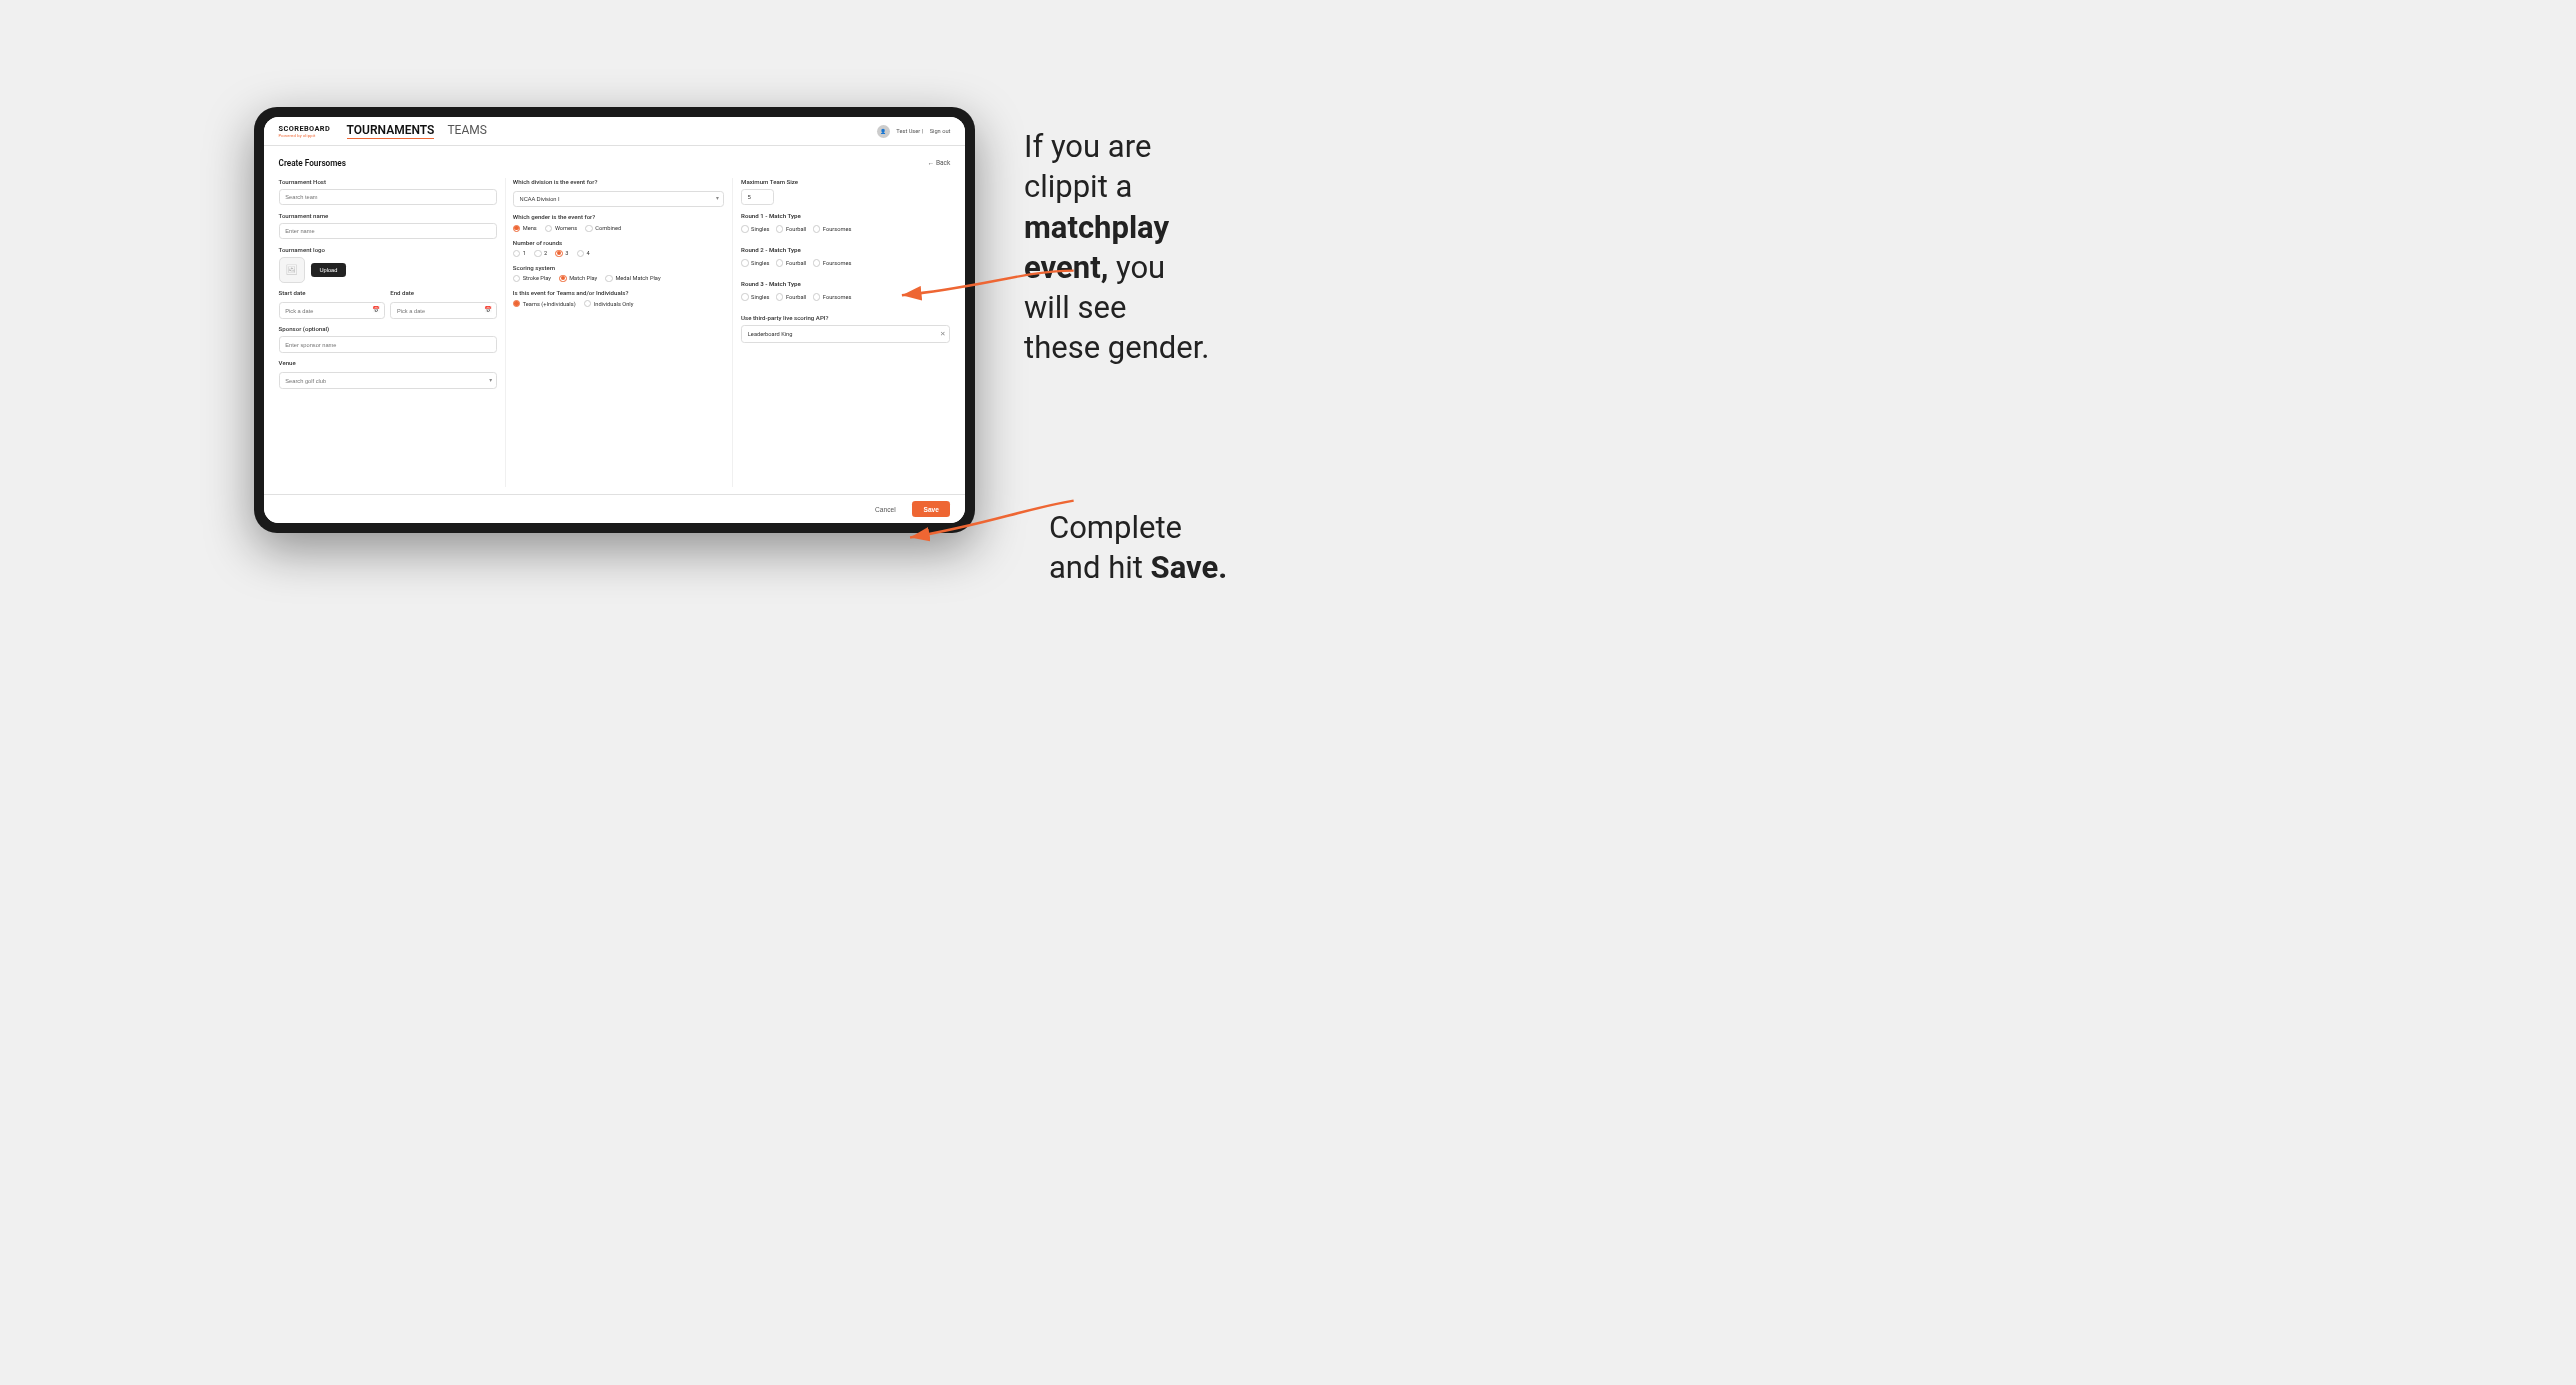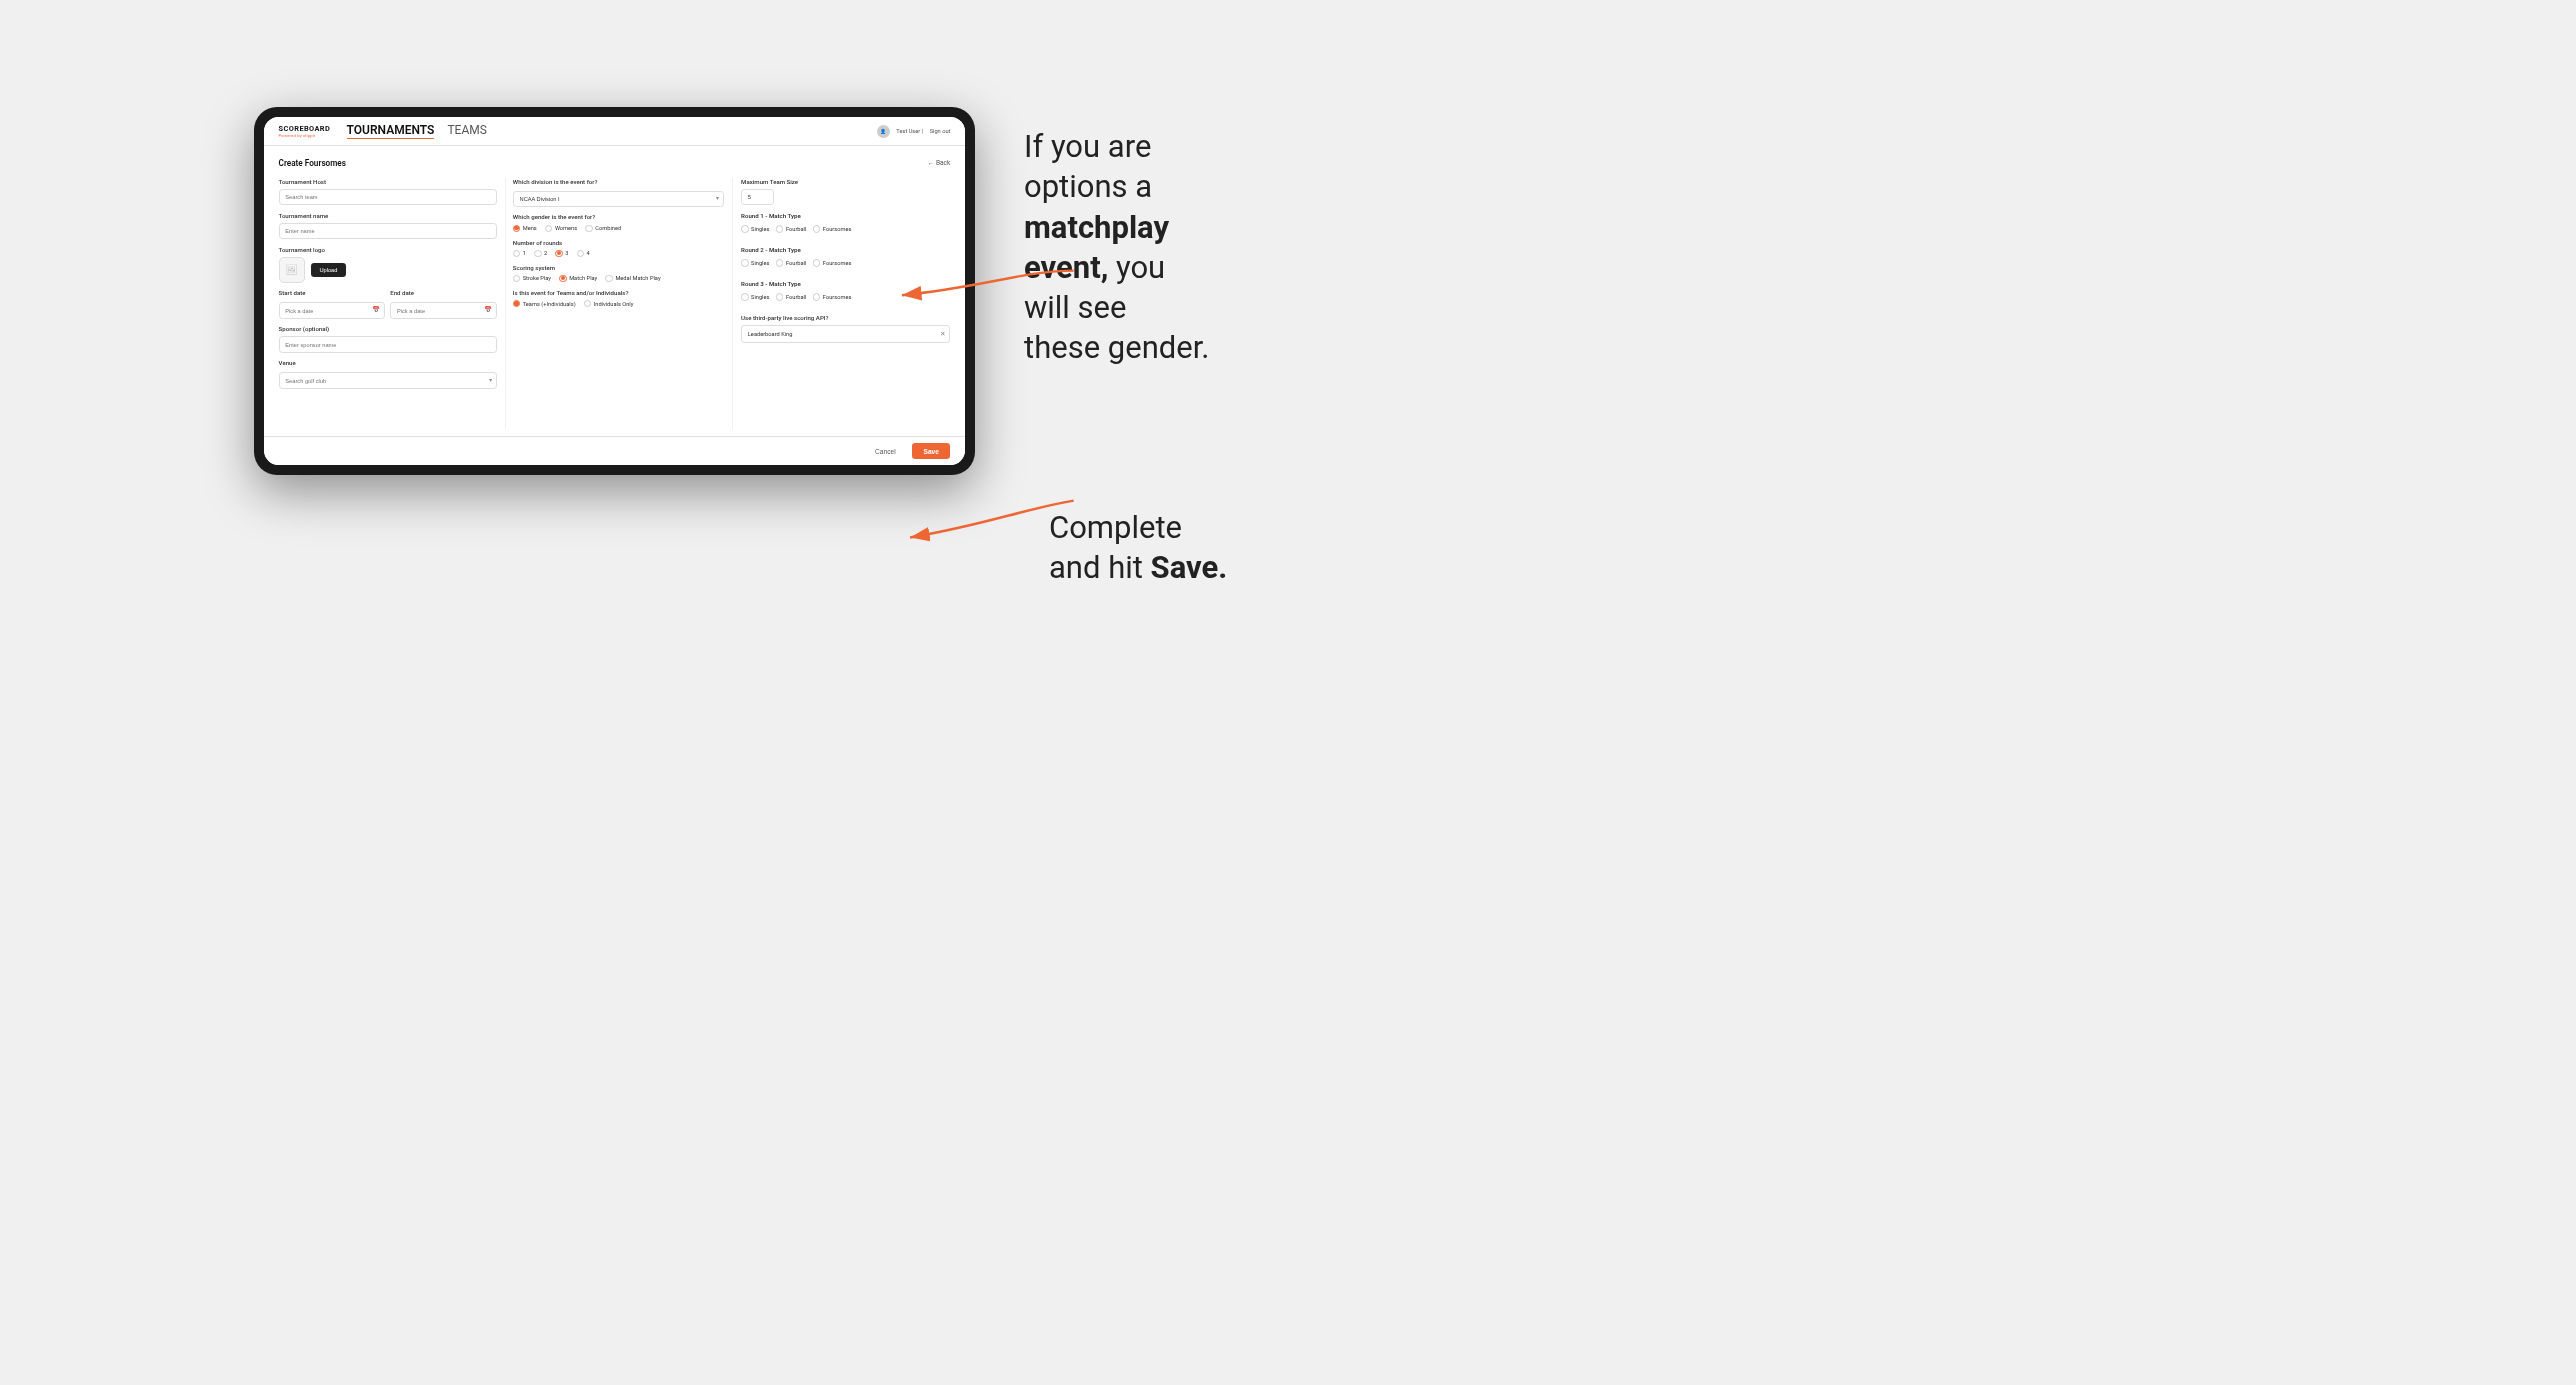--- a/index.html
+++ b/index.html
@@ -11,21 +11,21 @@
       overflow: hidden;
       position: relative;
     }
 
     
     .tablet-frame {
       position: absolute;
       left: 254px;
       top: 107px;
       width: 721px;
-      height: 368px;
+      height: 426px;
       background: #1a1a1a;
       border-radius: 23px;
       box-shadow: 0 16.4px 49px rgba(0,0,0,0.4);
       padding: 9.8px;
     }
 
     .tablet-screen {
       width: 100%;
       height: 100%;
       background: #fff;
@@ -694,21 +694,21 @@
         <button class="btn-cancel">Cancel</button>
         <button class="btn-save">Save</button>
       </div>
     </div>
   </div>
 </div>
 
 <div class="annotation" style="left:1024px; top:127px;">
   <div class="annotation-text">
     <span>If you are</span><br>
-    <span>options a</span><br>
+    <span>clippit a</span><br>
     <span class="annotation-bold">matchplay</span><br>
     <span class="annotation-bold">event,</span>
     <span>you</span><br>
     <span>will see</span><br>
     <span>these gender.</span>
   </div>
 </div>
 
 <div class="annotation" style="left:1049px; top:508px;">
   <div class="annotation-text">

